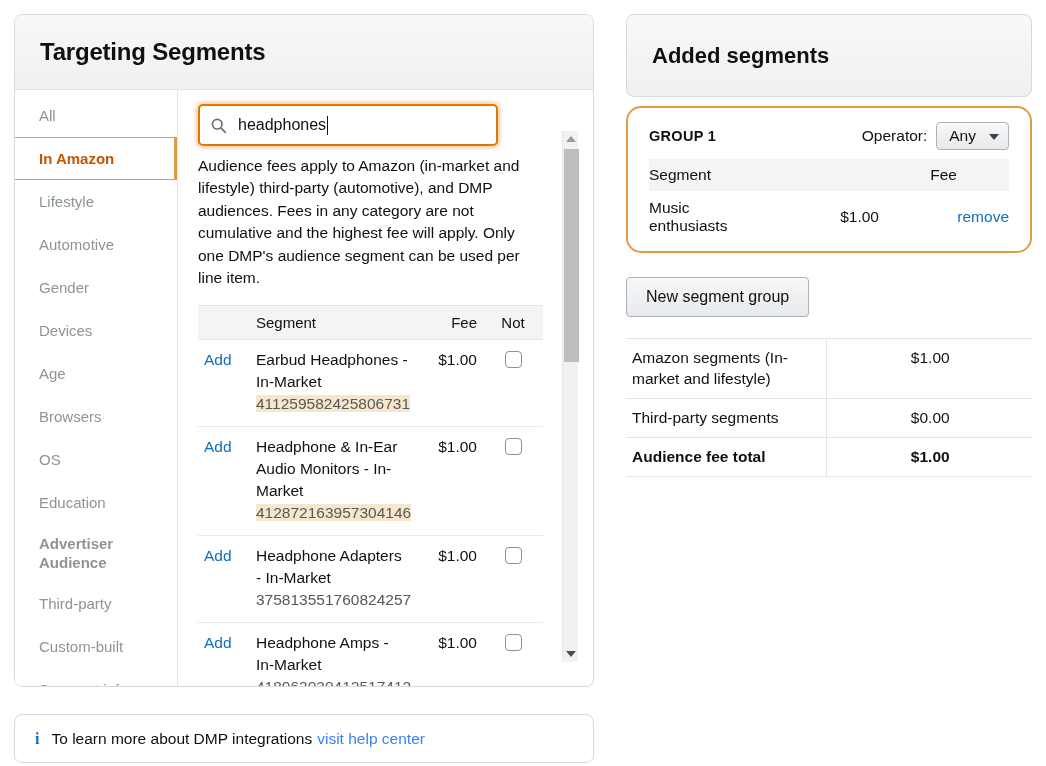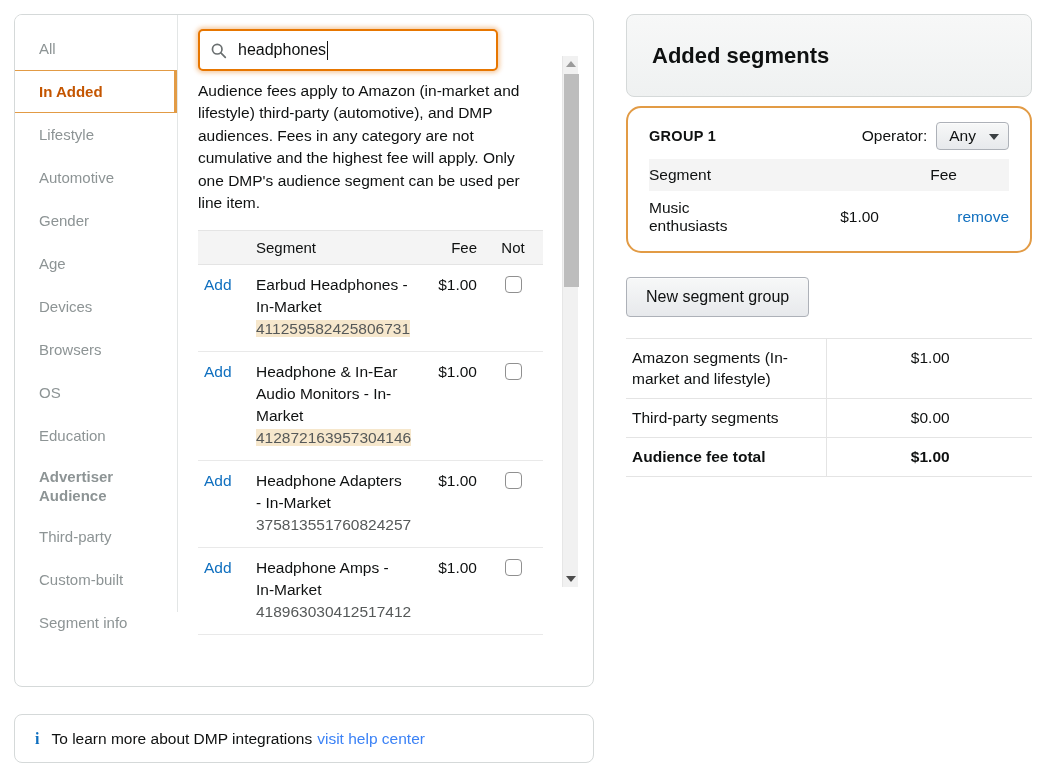--- a/index.html
+++ b/index.html
@@ -40,21 +40,21 @@
     letter-spacing: -0.2px;
   }
 
   .panel-body { display: flex; height: 597px; }
 
   
   .sidebar {
     width: 163px;
     flex: 0 0 163px;
     border-right: 1px solid #e3e6e6;
-    padding-top: 12px;
+    padding-top: 4px;
     background: #fff;
   }
   .side-item {
     padding: 11px 0 11px 24px;
     font-size: 15px;
     color: #8d9495;
     line-height: 19px;
     cursor: pointer;
     border-top: 1px solid transparent;
     border-bottom: 1px solid transparent;
@@ -339,31 +339,34 @@
   .totals td.val-c { text-align: center; }
   .totals tr.total-row td { font-weight: bold; }
 </style>
 </head>
 <body>
 
 <div id="root">
 
   <section class="left-panel">
 
+    <div class="panel-header">
+      <h1>Targeting Segments</h1>
+    </div>
 
     <div class="panel-body">
 
       <nav class="sidebar" id="sidebar">
           <div class="side-item">All</div>
-          <div class="side-item active">In Added</div>
+          <div class="side-item active">In Amazon</div>
           <div class="side-item">Lifestyle</div>
           <div class="side-item">Automotive</div>
           <div class="side-item">Gender</div>
+          <div class="side-item">Devices</div>
           <div class="side-item">Age</div>
-          <div class="side-item">Devices</div>
           <div class="side-item">Browsers</div>
           <div class="side-item">OS</div>
           <div class="side-item">Education</div>
           <div class="side-item two-line">Advertiser Audience</div>
           <div class="side-item">Third-party</div>
           <div class="side-item">Custom-built</div>
           <div class="side-item">Segment info</div>
         </nav>
 
       <div class="results">

